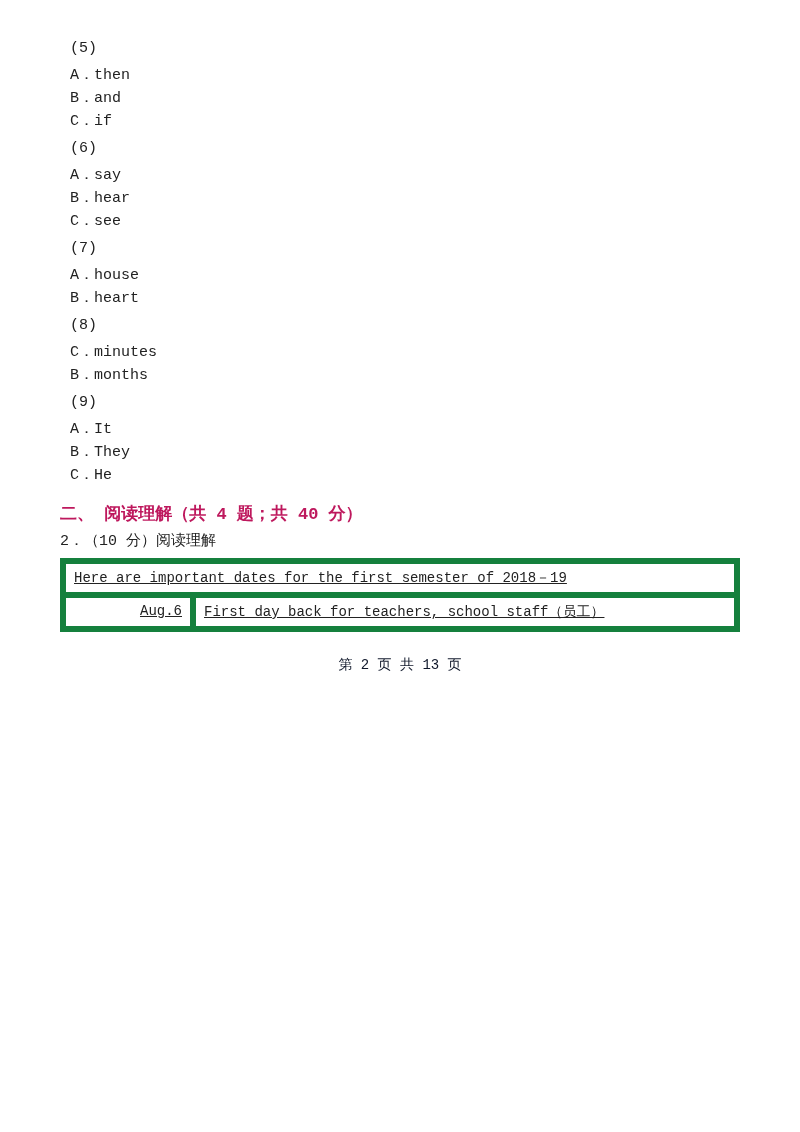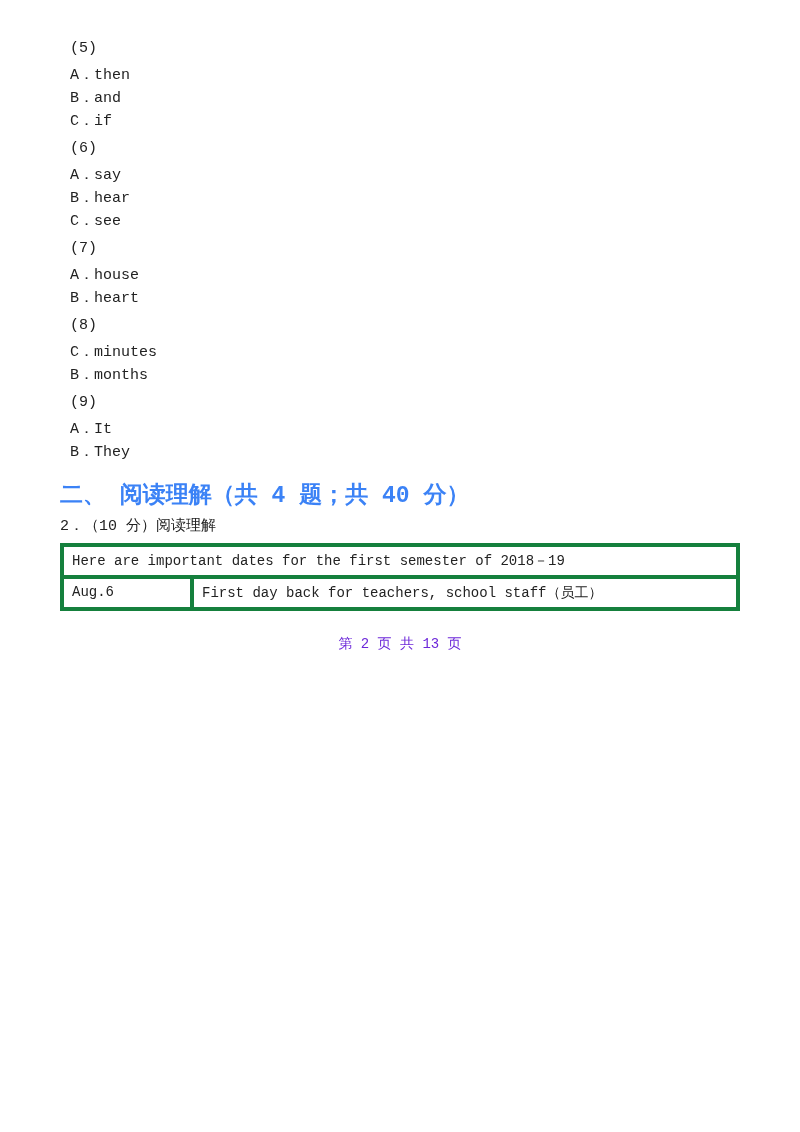--- a/index.html
+++ b/index.html
@@ -19,49 +19,51 @@
     .question-number {
       margin-bottom: 8px;
       margin-top: 10px;
       padding-left: 10px;
     }
     .option {
       margin: 4px 0;
       padding-left: 10px;
     }
     .section-header {
-      font-size: 23px;
+      font-size: 17px;
       font-weight: bold;
-      color: #3b82f6;
+      color: #be185d;
       margin-top: 18px;
       margin-bottom: 6px;
     }
     .sub-question {
       margin-top: 0;
       margin-bottom: 8px;
     }
     .reading-table {
       border-collapse: collapse;
       width: 100%;
       margin-top: 8px;
       font-size: 14px;
     }
     .reading-table td {
-      border: 4px solid #15803d;
+      border: 6px solid #15803d;
       padding: 5px 8px;
       vertical-align: top;
+      text-decoration: underline;
     }
     .reading-table .date-cell {
       width: 130px;
+      text-align: right;
     }
     .page-footer {
       text-align: center;
       margin-top: 24px;
       font-size: 14px;
-      color: #6d28d9;
+      color: #0f172a;
     }
   </style>
 </head>
 <body>
 
 <div id="questions-container">
     <div>
       <div class="question-number">(5)</div>
       <div class="option">A．then</div>
       <div class="option">B．and</div>
@@ -80,20 +82,21 @@
     </div>
     <div>
       <div class="question-number">(8)</div>
       <div class="option">C．minutes</div>
       <div class="option">B．months</div>
     </div>
     <div>
       <div class="question-number">(9)</div>
       <div class="option">A．It</div>
       <div class="option">B．They</div>
+      <div class="option">C．He</div>
     </div>
   </div>
 
 <div class="section-header">二、 阅读理解（共 4 题；共 40 分）</div>
 
 <div class="sub-question">2．（10 分）阅读理解</div>
 
 <table class="reading-table">
   <tbody>
     <tr>

